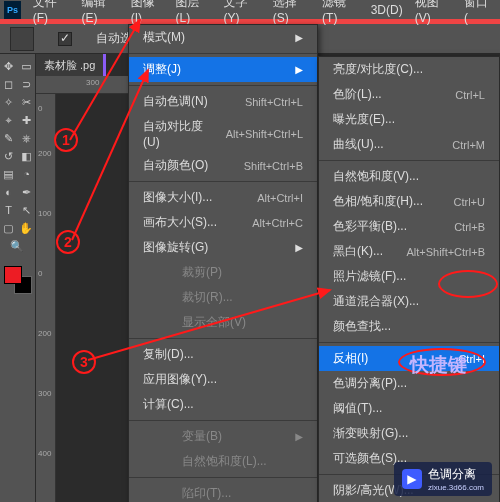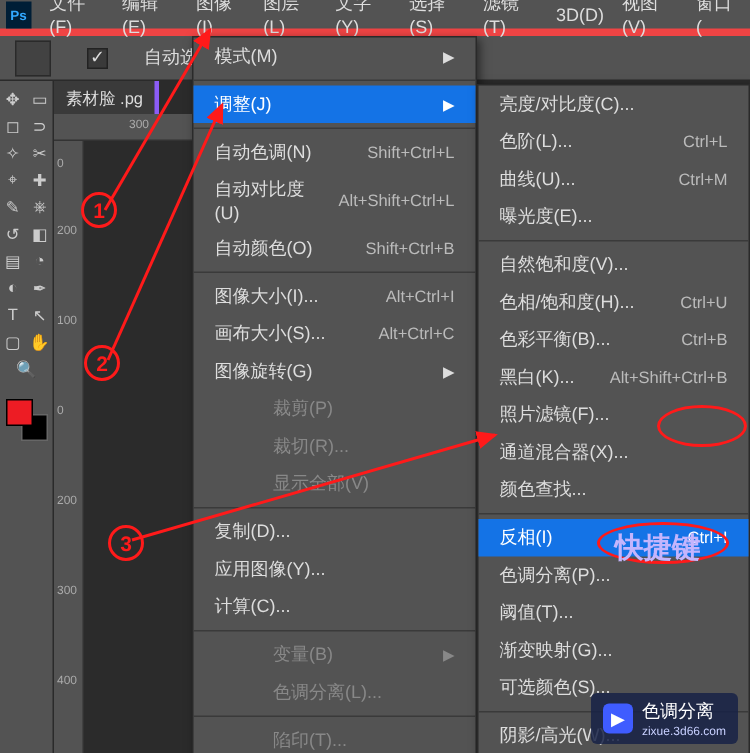--- a/index.html
+++ b/index.html
@@ -198,42 +198,42 @@
     </div>
     <div class="menu-item">
       <span>计算(C)...</span>
     </div>
     <div class="menu-sep"></div>
     <div class="menu-item dis">
       <span>变量(B)</span>
       <span class="menu-arrow">▶</span>
     </div>
     <div class="menu-item dis">
-      <span>色调分离(L)...</span>
+      <span>自然饱和度(L)...</span>
     </div>
     <div class="menu-sep"></div>
     <div class="menu-item dis">
       <span>陷印(T)...</span>
     </div>
   </div>
 
 <div id="menu-adjust" class="menu">
     <div class="menu-item">
       <span>亮度/对比度(C)...</span>
     </div>
     <div class="menu-item">
       <span>色阶(L)...</span>
       <span class="shortcut">Ctrl+L</span>
     </div>
     <div class="menu-item">
+      <span>曝光度(E)...</span>
+    </div>
+    <div class="menu-item">
       <span>曲线(U)...</span>
       <span class="shortcut">Ctrl+M</span>
-    </div>
-    <div class="menu-item">
-      <span>曝光度(E)...</span>
     </div>
     <div class="menu-sep"></div>
     <div class="menu-item">
       <span>自然饱和度(V)...</span>
     </div>
     <div class="menu-item">
       <span>色相/饱和度(H)...</span>
       <span class="shortcut">Ctrl+U</span>
     </div>
     <div class="menu-item">

